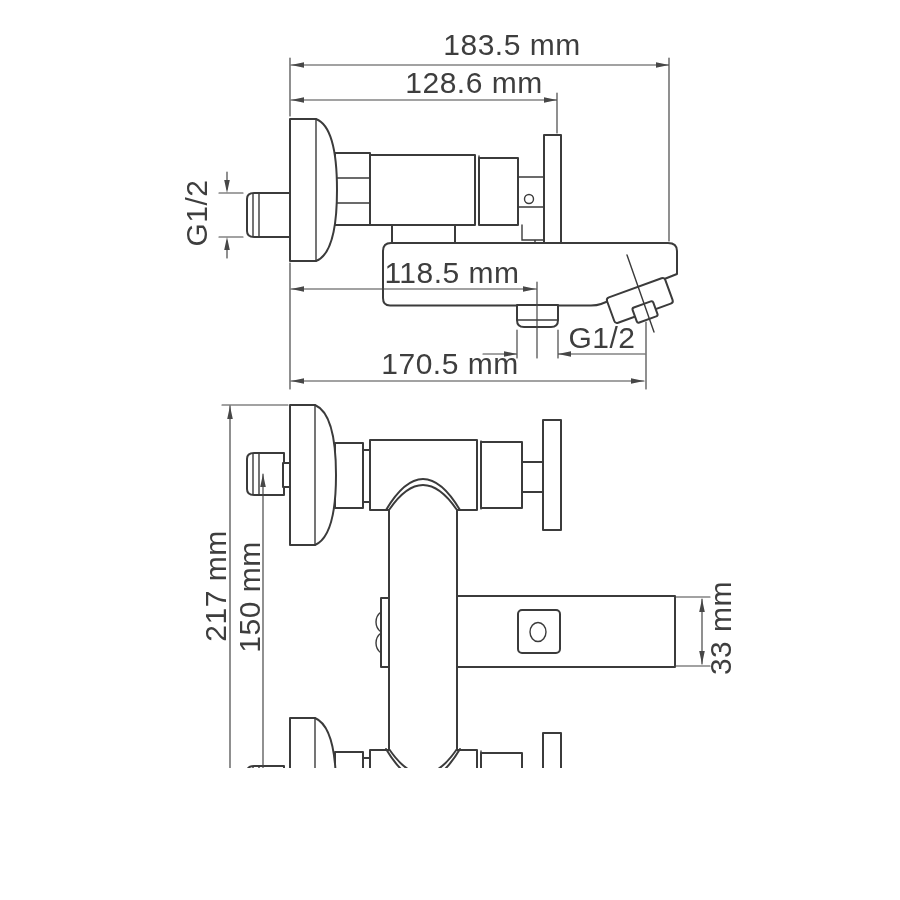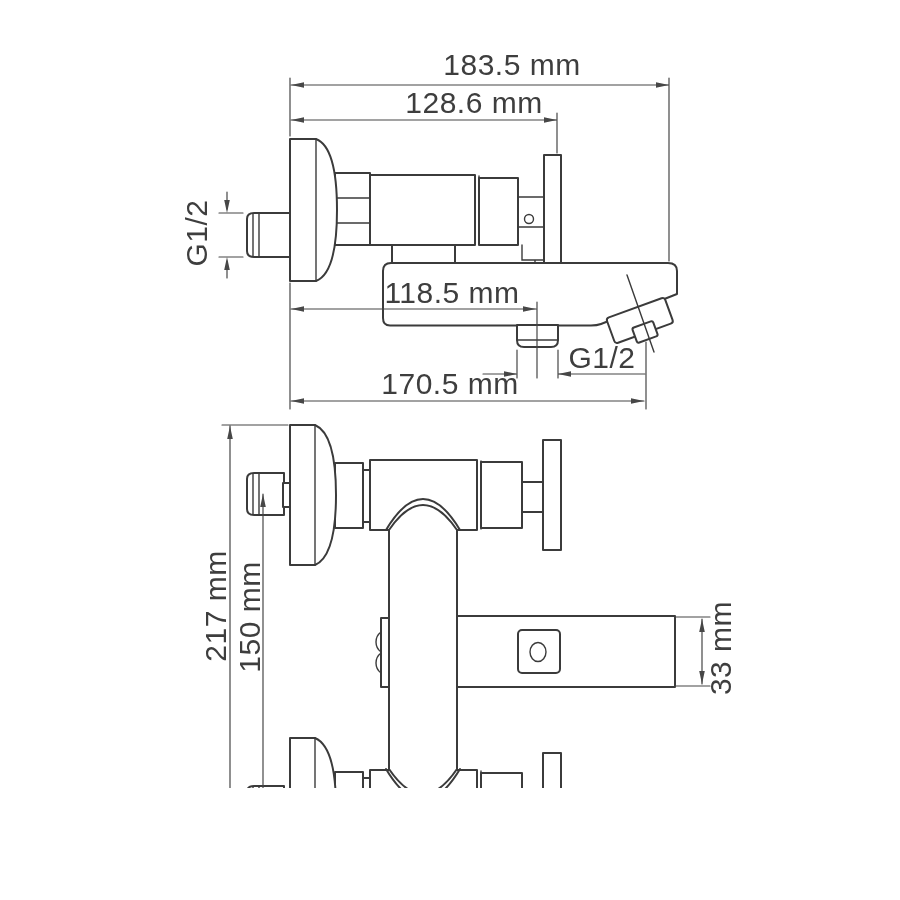--- a/index.html
+++ b/index.html
@@ -1,16 +1,16 @@
 <!DOCTYPE html>
 <html><head>
 <meta charset="utf-8">
 <style>
   html,body{margin:0;padding:0;background:#ffffff;}
-  .canvas{width:900px;height:768px;position:relative;background:#ffffff;overflow:hidden;margin-top:20px;}
+  .canvas{width:900px;height:768px;position:relative;background:#ffffff;overflow:hidden;}
   svg{display:block;}
   .part{fill:#ffffff;stroke:#3b3b3b;stroke-width:2;stroke-linejoin:round;stroke-linecap:round;}
   .part-open{fill:none;stroke:#3b3b3b;stroke-width:2;stroke-linejoin:round;stroke-linecap:round;}
   .part-thin{fill:none;stroke:#3b3b3b;stroke-width:1.4;stroke-linecap:round;}
   .erase{fill:#ffffff;stroke:none;}
   .dim{fill:none;stroke:#474747;stroke-width:1.2;stroke-linecap:round;}
   .dim-arrow{fill:#474747;stroke:none;}
   .dim-text{font-family:"Liberation Sans",sans-serif;font-size:30px;fill:#3e3e3e;letter-spacing:0.5px;}
 </style>
 </head>

